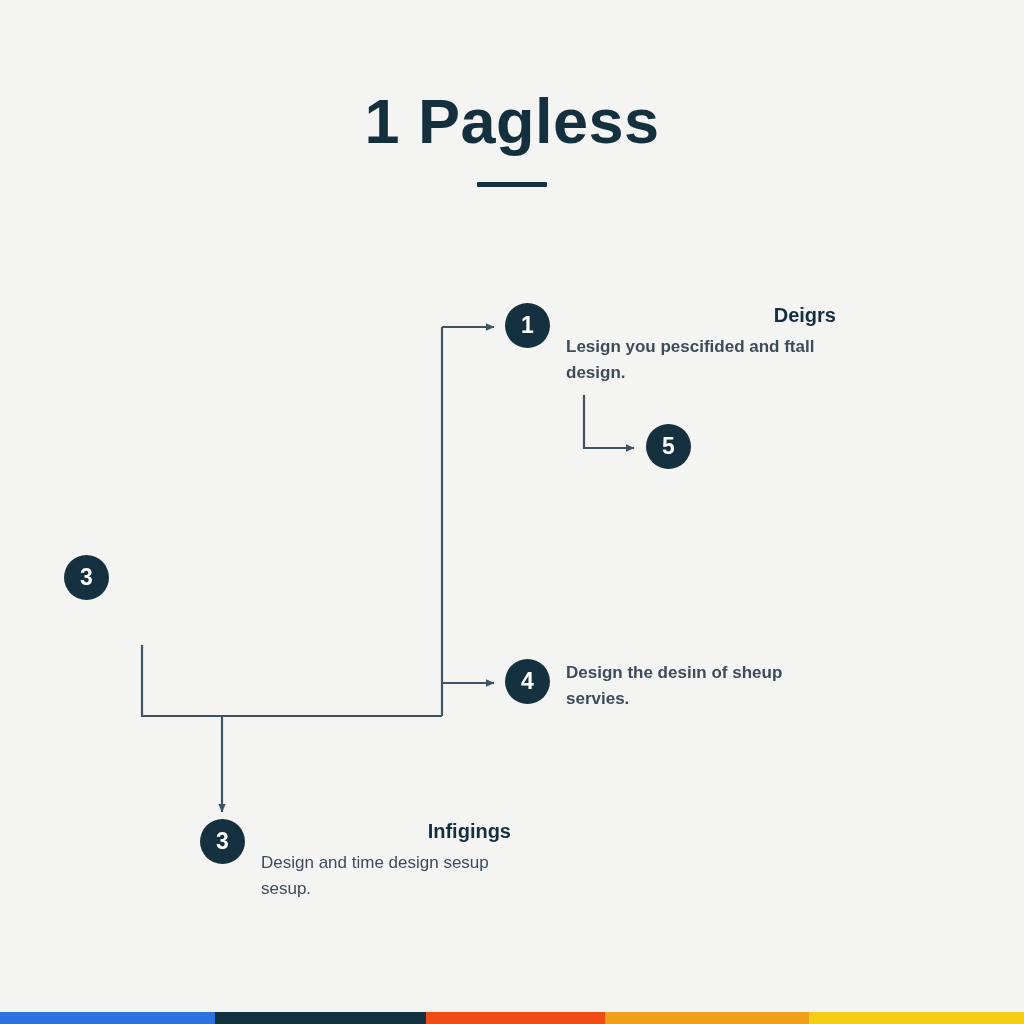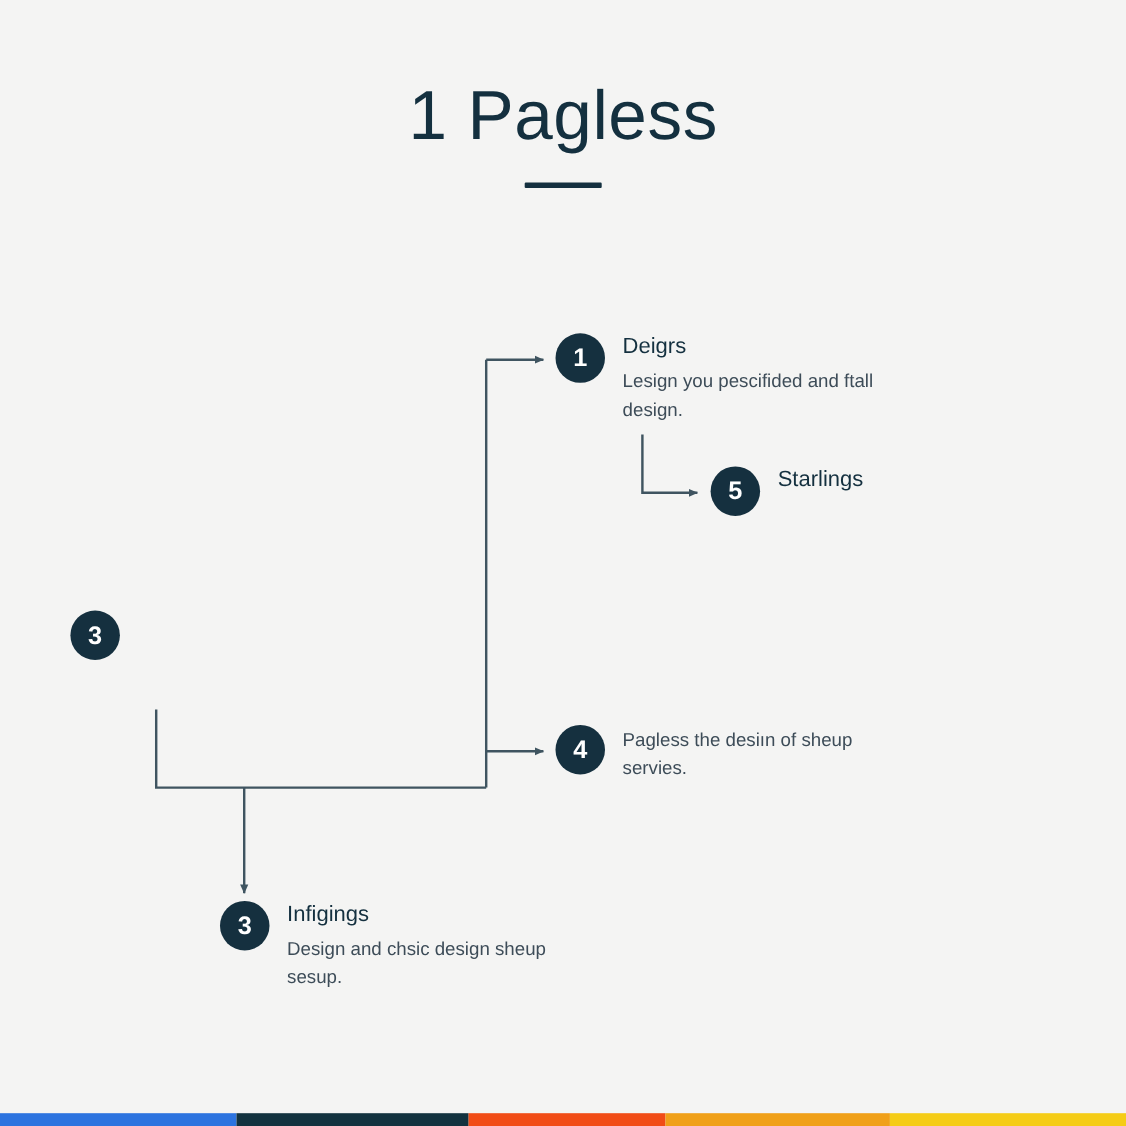--- a/index.html
+++ b/index.html
@@ -23,25 +23,25 @@
   
   #title-block {
     position: absolute;
     left: 0;
     top: 72px;
     width: 1024px;
     text-align: center;
   }
   #page-title {
     font-size: 63px;
-    font-weight: normal;
+    font-weight: bold;
     color: #14303f;
     letter-spacing: 0.5px;
     line-height: 1.05;
-    margin: 0;
+    margin: 16px;
   }
   #title-rule {
     width: 70px;
     height: 5px;
     background: #14303f;
     margin: 28px auto 0 auto;
     border-radius: 1px;
   }
 
   
@@ -73,44 +73,45 @@
     display: flex;
     align-items: center;
     justify-content: center;
     line-height: 1;
   }
   .node-text {
     padding-top: 1px;
   }
   .node-title {
     font-size: 20px;
-    font-weight: normal;
+    font-weight: bold;
     color: #14303f;
     line-height: 1.15;
     margin: 0 0 7px 0;
     white-space: nowrap;
+    text-align: right;
   }
   .node-desc {
     font-size: 17px;
     color: #3d4c58;
     line-height: 1.52;
     margin: 0;
     max-width: 260px;
   }
 
   
   #node-1 { left: 505px; top: 303px; }
   #node-5 { left: 646px; top: 424px; }
   #node-3-left { left: 64px; top: 555px; }
   #node-4 { left: 505px; top: 659px; }
   #node-3-bottom { left: 200px; top: 819px; }
 
   #node-5 .node-desc,
   #node-4 .node-desc,
-  #node-1 .node-desc { max-width: 270px; }
+  #node-1 .node-desc { max-width: 270px; font-weight: bold; }
   #node-3-bottom .node-desc { max-width: 250px; }
   #node-3-left .node-desc { max-width: 230px; }
 
   
   #color-bar {
     position: absolute;
     left: 0;
     bottom: 0;
     width: 1024px;
     height: 12px;
@@ -155,40 +156,39 @@
     <div class="badge">1</div>
     <div class="node-text">
       <div class="node-title">Deigrs</div>
       <div class="node-desc">Lesign you pescifided and ftall design.</div>
     </div>
   </div>
 
   <div class="node" id="node-5">
     <div class="badge">5</div>
     <div class="node-text">
-      <div class="node-title">Starlings</div>
     </div>
   </div>
 
   <div class="node" id="node-3-left">
     <div class="badge">3</div>
   </div>
 
   <div class="node" id="node-4">
     <div class="badge">4</div>
     <div class="node-text">
-      <div class="node-desc">Pagless the desiın of sheup servies.</div>
+      <div class="node-desc">Design the desiın of sheup servies.</div>
     </div>
   </div>
 
   <div class="node" id="node-3-bottom">
     <div class="badge">3</div>
     <div class="node-text">
       <div class="node-title">Infigings</div>
-      <div class="node-desc">Design and chsic design sheup sesup.</div>
+      <div class="node-desc">Design and time design sesup sesup.</div>
     </div>
   </div>
 
   <div id="color-bar">
       <div class="seg" style="background: rgb(44, 115, 223); width: 215px;"></div>
       <div class="seg" style="background: rgb(19, 50, 63); width: 211px;"></div>
       <div class="seg" style="background: rgb(241, 76, 22); width: 179px;"></div>
       <div class="seg" style="background: rgb(240, 160, 25); width: 204px;"></div>
       <div class="seg" style="background: rgb(245, 204, 22); width: 215px;"></div>
     </div>

